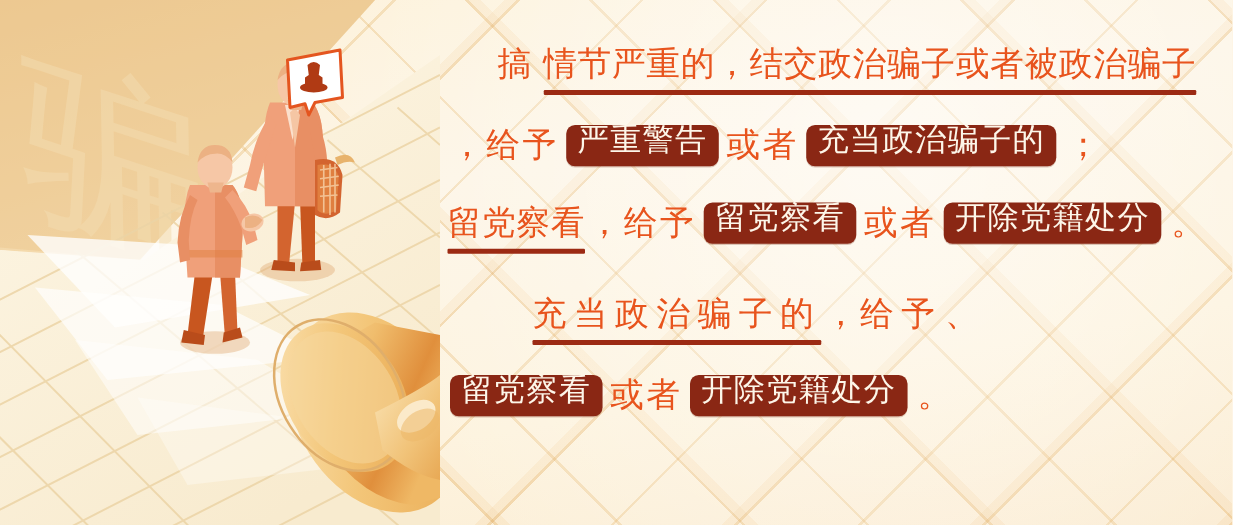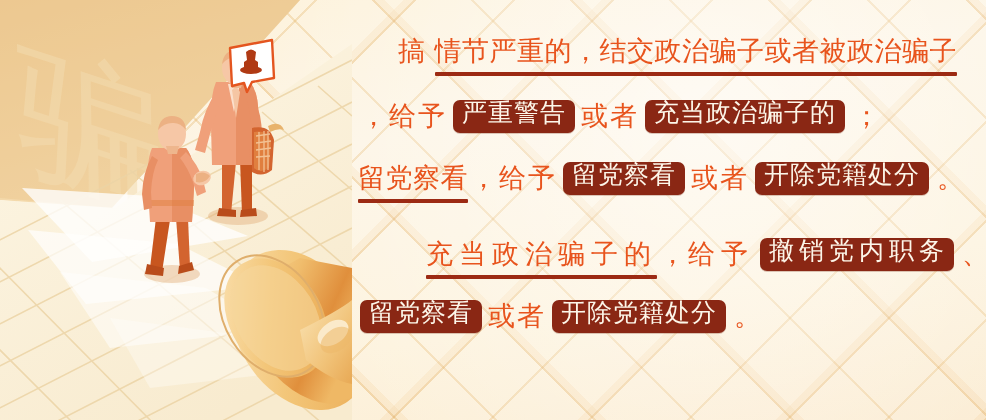--- a/index.html
+++ b/index.html
@@ -252,21 +252,20 @@
       <span class="badge">留党察看</span>
       <span class="t sp">或者</span>
       <span class="badge">开除党籍处分</span>
       <span class="punc">。</span>
     </div>
 
     <div class="line l4">
       <span class="t wide ul">充当政治骗子的</span>
       <span class="punc">，</span>
       <span class="t wide">给予</span>
-      <span class="badge wide-b">撤销党内职务</span>
       <span class="punc">、</span>
     </div>
 
     <div class="line l5">
       <span class="badge">留党察看</span>
       <span class="t sp">或者</span>
       <span class="badge">开除党籍处分</span>
       <span class="punc">。</span>
     </div>
 

